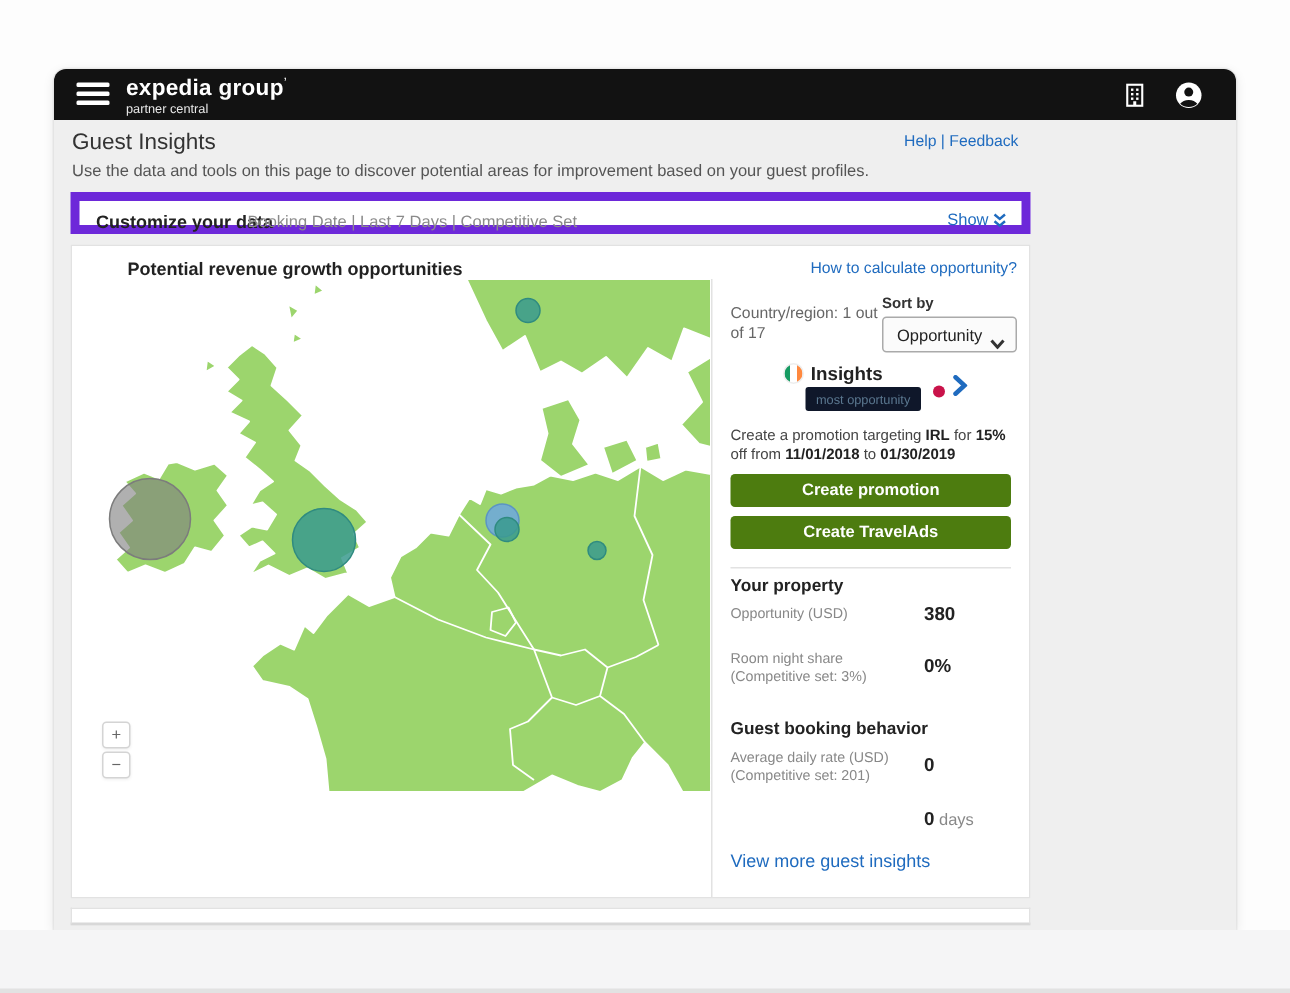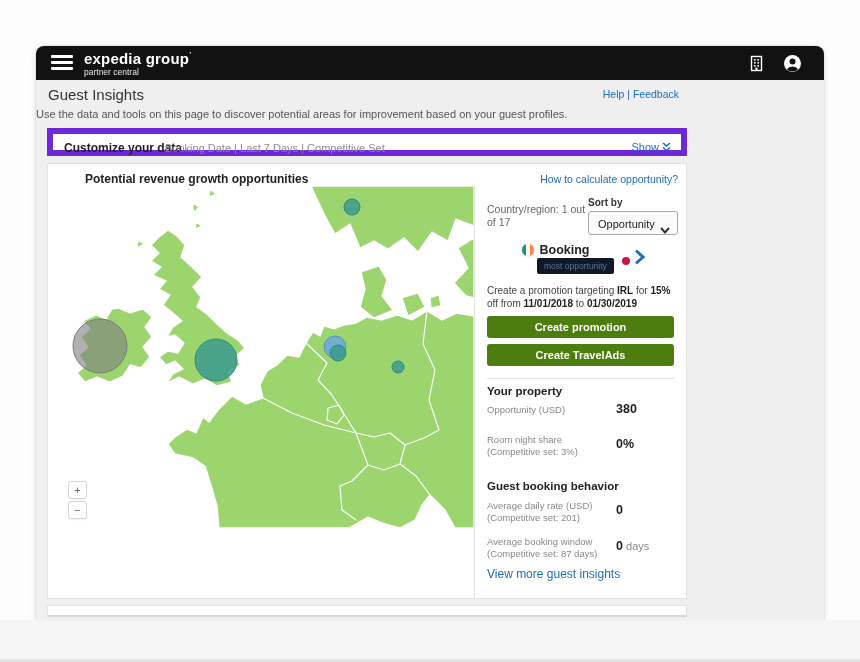--- a/index.html
+++ b/index.html
@@ -13,21 +13,21 @@
   .hamburger span { display:block; height:3px; background:#fff; margin-bottom:3px; border-radius:1px; }
   .brand { position:absolute; left:48px; top:4px; color:#fff; }
   .brand-main { font-size:15px; font-weight:bold; letter-spacing:.2px;margin-top:20px; }
   .brand-mark { font-size:9px; vertical-align:top; }
   .brand-sub { font-size:8.5px; color:#e8e8e8; margin-top:-1px; }
   .appbar-icons { position:absolute; right:22px; top:8px; display:flex; gap:18px; align-items:center; }
 
   
   .page-title { position:absolute; left:12px; top:40px; font-size:15px; color:#333; }
   .help-links { position:absolute; right:145px; top:42px; font-size:10.5px; color:#1f6bbf; }
-  .page-subtitle { position:absolute; left:0; top:62px; font-size:11px; color:#555; }
+  .page-subtitle { position:absolute; left:12px; top:62px; font-size:11px; color:#555; }
 
   
   .customize { position:absolute; left:11px; top:82px; width:640px; height:28px; background:#fff; border:6px solid #6d28d9;text-align:right; }
   .customize-title { position:absolute; left:11px; top:7px; font-size:12px; font-weight:bold; color:#222; }
   .customize-summary { position:absolute; left:112px; top:8px; font-size:11px; color:#8a8a8a; }
   .customize-show { position:absolute; right:10px; top:7px; font-size:11px; color:#1f6bbf; cursor:pointer; display:flex; align-items:center; gap:3px; }
 
   
   .panel { position:absolute; left:11px; top:117px; width:640px; height:436px; background:#fff; border:1px solid #e2e2e2; }
   .panel-title { position:absolute; left:10px; top:8px; font-size:12px; font-weight:bold; color:#222;padding-left:27px; }
@@ -183,21 +183,21 @@
       <div class="dropdown">
         <span class="dropdown-value">Opportunity</span>
         <span class="dropdown-chevron">
           <svg width="10" height="7" viewBox="0 0 10 7">
               <polyline points="1,1 5,5.5 9,1" fill="none" stroke="#333" stroke-width="2"></polyline>
             </svg>
         </span>
       </div>
 
       <div class="flag-row">
-        <span class="flag"></span><span class="country-name">Booking</span>
+        <span class="flag"></span><span class="country-name">Insights</span>
       </div>
       <div class="badge">most opportunity</div>
       <div class="page-dot"></div>
       <div class="next-chevron">
         <svg width="10" height="14" viewBox="0 0 10 14">
             <polyline points="2,1.5 8,7 2,12.5" fill="none" stroke="#1f6bbf" stroke-width="3" stroke-linecap="round"></polyline>
           </svg>
       </div>
 
       <div class="promo-text"><span>Create a promotion targeting </span><b>IRL</b><span> for </span><b>15%</b><span> off from </span><b>11/01/2018</b><span> to </span><b>01/30/2019</b></div>
@@ -221,24 +221,20 @@
       <div class="stat-value" style="top:251px"><span>0%</span></div>
 
       <div class="section-title" style="top:294px">Guest booking behavior</div>
 
       <div class="stat-label" style="top:314px">
         <span>Average daily rate (USD)</span><br>
         <span>(Competitive set: 201)</span>
       </div>
       <div class="stat-value" style="top:317px"><span>0</span></div>
 
-      <div class="stat-label" style="top:350px">
-        <span>Average booking window</span><br>
-        <span>(Competitive set: 87 days)</span>
-      </div>
       <div class="stat-value" style="top:353px"><span>0</span><span class="stat-suffix"> days</span></div>
 
       <div class="view-more">View more guest insights</div>
     </div>
   </div>
 
   <div class="bottom-strip"></div>
 </div>
 
 <div class="below-window"></div>

